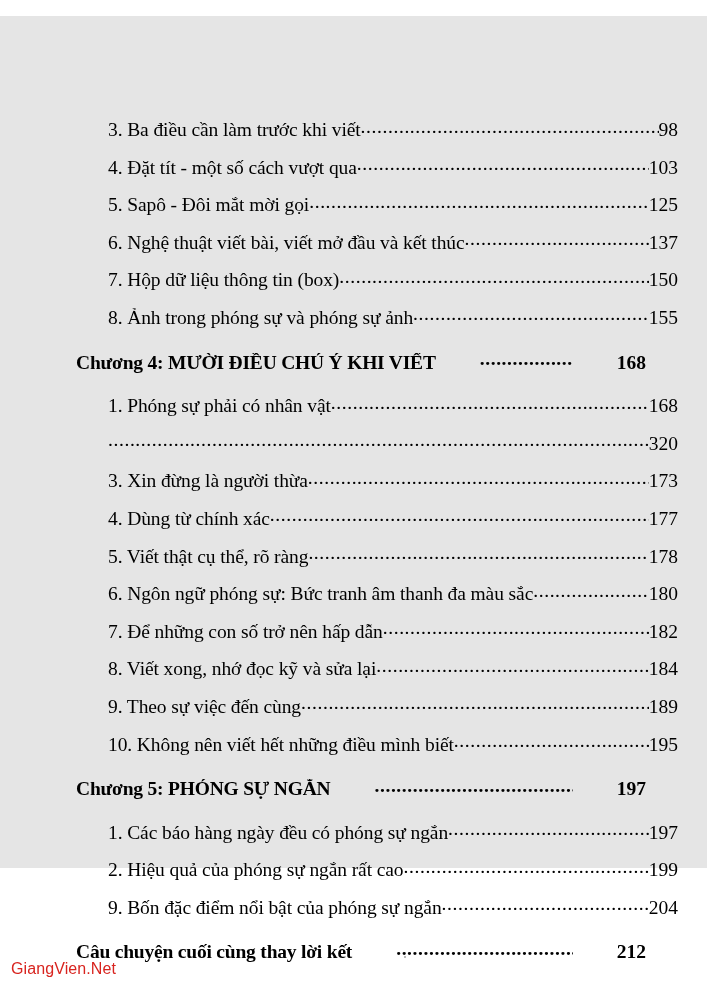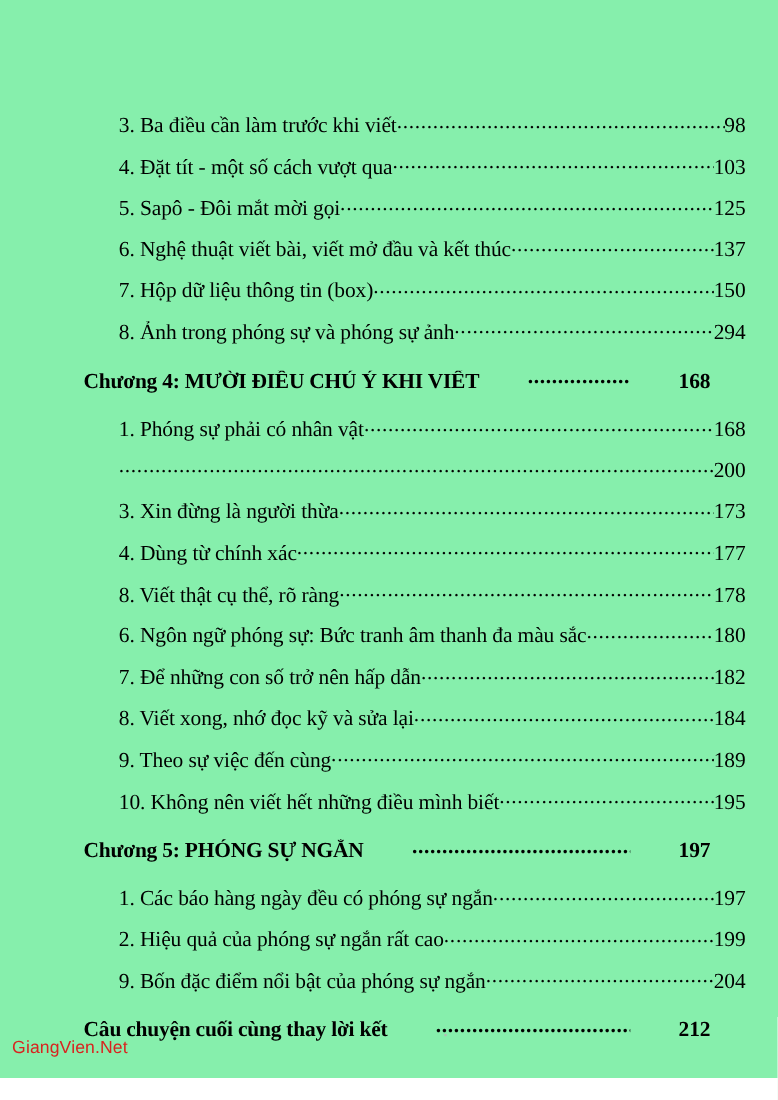--- a/index.html
+++ b/index.html
@@ -13,24 +13,24 @@
     height: 1000px;
     position: relative;
     overflow: hidden;
     font-family: "Liberation Serif", "DejaVu Serif", serif;
     color: #000000;
   }
 
   .page {
     position: absolute;
     left: 0;
-    top: 0;
+    top: 16px;
     width: 707px;
-    height: 980px;
-    background: #86efac;
+    height: 852px;
+    background: #e5e5e5;
   }
 
   .toc {
     position: absolute;
     left: 70px;
     top: 104px;
     width: 570px;
   }
 
   
@@ -153,48 +153,48 @@
         <span class="pagenum">137</span>
       </div>
       <div class="toc-line level-item">
         <span class="title">7. Hộp dữ liệu thông tin (box)</span>
         <span class="leader"></span>
         <span class="pagenum">150</span>
       </div>
       <div class="toc-line level-item">
         <span class="title">8. Ảnh trong phóng sự và phóng sự ảnh</span>
         <span class="leader"></span>
-        <span class="pagenum">294</span>
+        <span class="pagenum">155</span>
       </div>
       <div class="toc-line level-chapter gap-before gap-after">
         <span class="title">Chương 4: MƯỜI ĐIỀU CHÚ Ý KHI VIẾT</span>
         <span class="leader"></span>
         <span class="pagenum">168</span>
       </div>
       <div class="toc-line level-item">
         <span class="title">1. Phóng sự  phải có nhân vật</span>
         <span class="leader"></span>
         <span class="pagenum">168</span>
       </div>
       <div class="toc-line level-item">
         <span class="leader"></span>
-        <span class="pagenum">200</span>
+        <span class="pagenum">320</span>
       </div>
       <div class="toc-line level-item">
         <span class="title">3. Xin đừng là người thừa</span>
         <span class="leader"></span>
         <span class="pagenum">173</span>
       </div>
       <div class="toc-line level-item">
         <span class="title">4. Dùng từ chính xác</span>
         <span class="leader"></span>
         <span class="pagenum">177</span>
       </div>
       <div class="toc-line level-item">
-        <span class="title">8. Viết thật cụ thể, rõ ràng</span>
+        <span class="title">5. Viết thật cụ thể, rõ ràng</span>
         <span class="leader"></span>
         <span class="pagenum">178</span>
       </div>
       <div class="toc-line level-item">
         <span class="title">6. Ngôn ngữ phóng sự: Bức tranh âm thanh đa màu sắc</span>
         <span class="leader"></span>
         <span class="pagenum">180</span>
       </div>
       <div class="toc-line level-item">
         <span class="title">7. Để những con số trở nên hấp dẫn</span>

